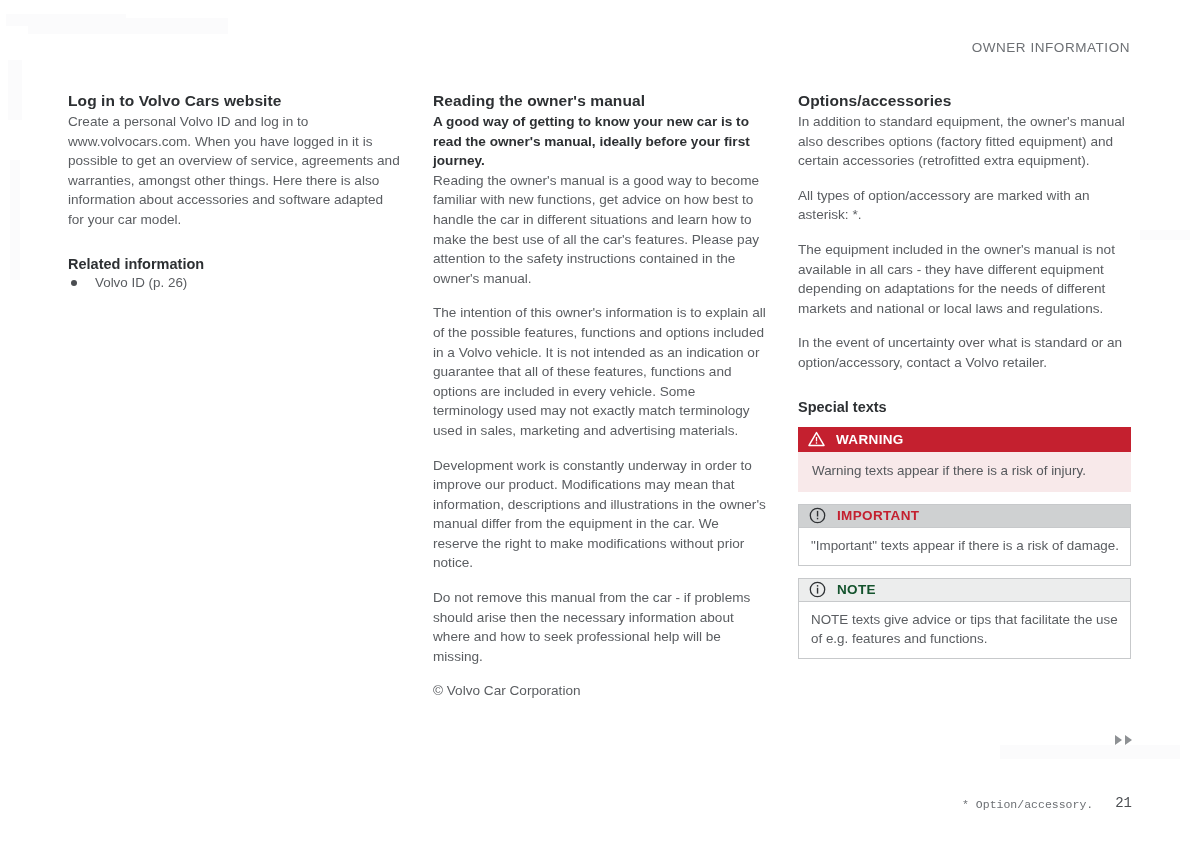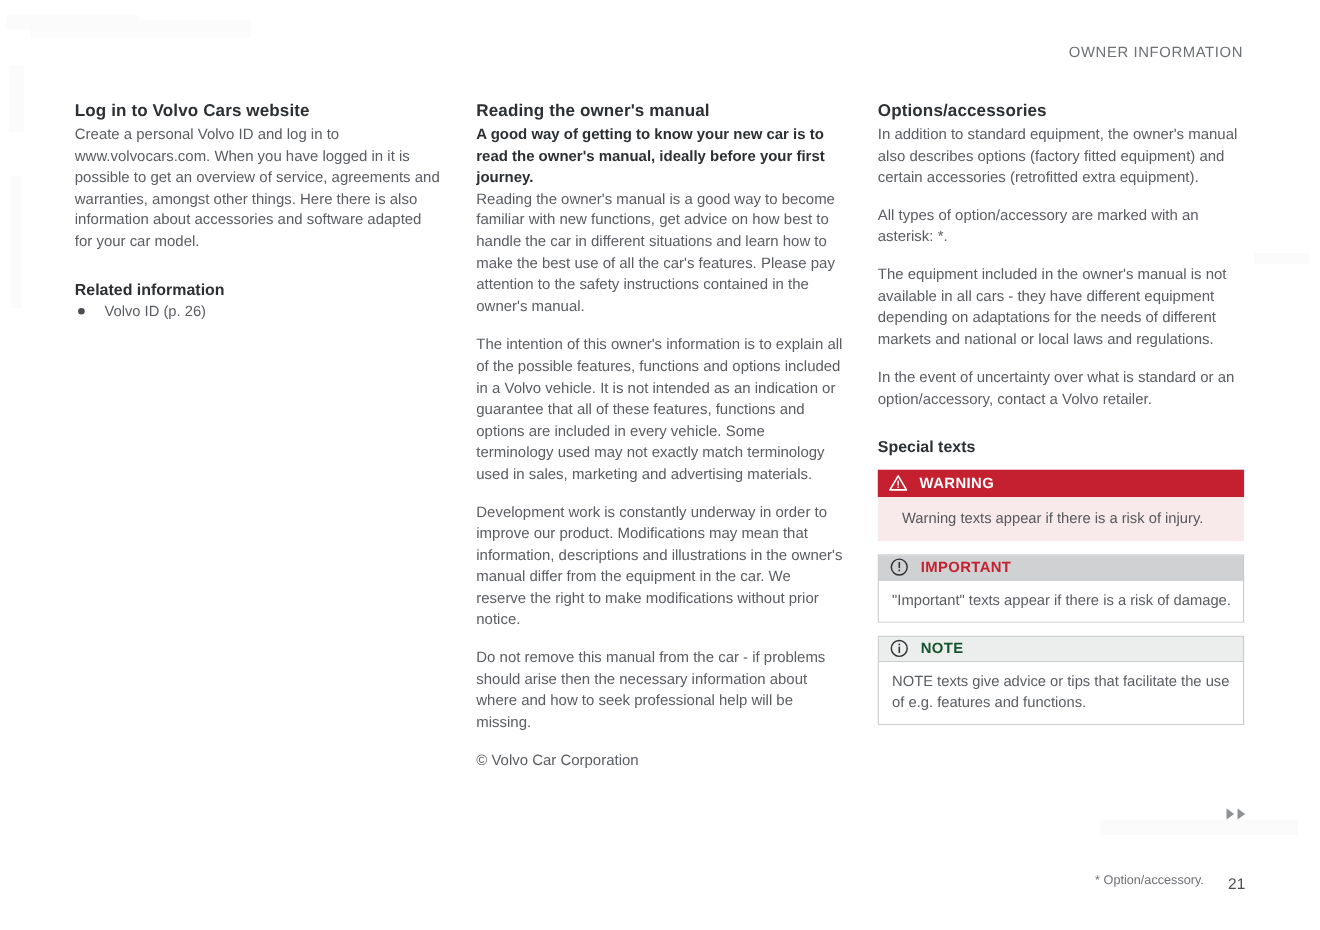--- a/index.html
+++ b/index.html
@@ -142,21 +142,21 @@
   
   .box-warning { border: none; }
   .box-warning .sb-head {
     background: #c4202f;
     height: 25px;
   }
   .box-warning .sb-head .sb-label { color: #ffffff; }
   .box-warning .sb-body {
     background: #f8e9ea;
     color: #55585c;
-    padding: 9px 11px 12px 22px;
+    padding: 9px 11px 12px 14px;
   }
 
   
   .box-important .sb-head {
     background: #cfd1d2;
     border-bottom: 1px solid #c7c9cb;
   }
   .box-important .sb-head .sb-label { color: #c4202f; }
   .box-important .sb-body { background: #ffffff; }
 
@@ -181,22 +181,23 @@
     border-top: 5px solid transparent;
     border-bottom: 5px solid transparent;
     border-left: 7px solid #8e9194;
   }
 
   .footer {
     position: absolute;
     right: 68px;
     bottom: 34px;
     display: flex;
-    align-items: flex-start;
+    align-items: flex-end;
     gap: 22px;
+    font-family: Liberation Mono, monospace;
   }
   .footer .opt-note {
     font-size: 11.5px;
     color: #6d7074;
   }
   .footer .page-num {
     font-size: 14px;
     color: #4a4d51;
   }
 </style>

